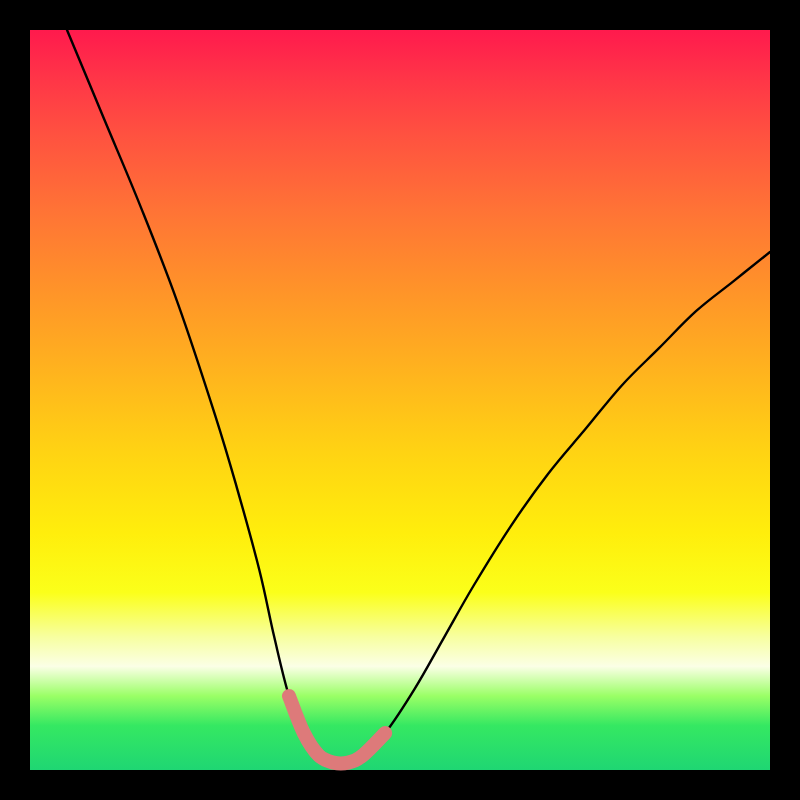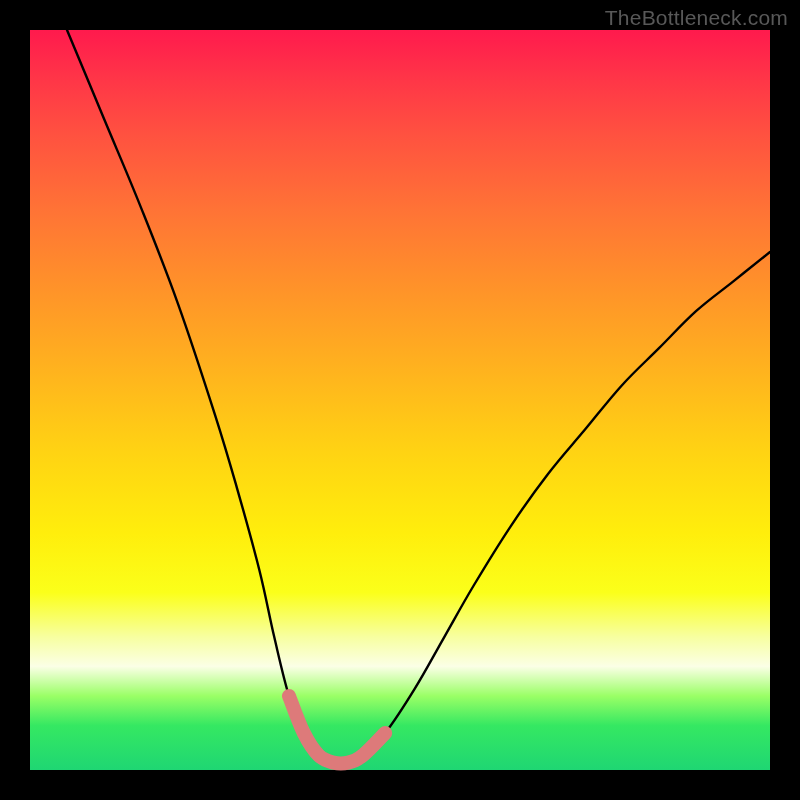--- a/index.html
+++ b/index.html
@@ -57,21 +57,20 @@
     left: 0;
     width: 740px;
     height: 740px;
     overflow: visible;
   }
 </style>
 </head>
 <body>
 
 <div class="frame">
-  <div class="watermark">TheBottleneck.com</div>
 
   <div class="plot-area">
     <svg class="curve" viewBox="0 0 740 740">
       <path id="curve-path" fill="none" stroke="#000" stroke-width="2.4" stroke-linecap="round" d="M 37 0 C 43.66 15.983999999999991, 60.68 56.83199999999995, 74 88.79999999999995 C 87.32 120.76799999999996, 97.68 144.3, 111 177.60000000000002 C 124.32 210.90000000000003, 134.68 236.50400000000002, 148 273.8 C 161.32 311.096, 174.344 351.5, 185 384.8 C 195.656 418.1, 199.20800000000003 430.82800000000003, 207.20000000000002 458.8 C 215.192 486.772, 222.74 513.5600000000001, 229.4 540.2 C 236.06 566.84, 238.872 584.156, 244.20000000000002 606.8 C 249.52800000000002 629.444, 253.672 648.684, 259 666 C 264.328 683.316, 268.472 692.3439999999999, 273.8 703 C 279.12800000000004 713.6560000000001, 283.27200000000005 719.8720000000001, 288.6 725.2 C 293.928 730.528, 298.072 731.268, 303.4 732.6 C 308.72799999999995 733.932, 312.87199999999996 733.932, 318.2 732.6 C 323.528 731.268, 326.34 730.528, 333 725.2 C 339.66 719.8720000000001, 345.876 714.988, 355.2 703 C 364.524 691.012, 374.144 675.916, 384.8 658.6 C 395.456 641.284, 403.744 625.448, 414.40000000000003 606.8 C 425.05600000000004 588.1519999999999, 432.012 574.98, 444 555 C 455.988 535.02, 467.68 515.78, 481 495.79999999999995 C 494.32 475.81999999999994, 504.68 461.316, 518 444 C 531.32 426.684, 541.68 415.58399999999995, 555 399.59999999999997 C 568.32 383.616, 578.68 369.852, 592 355.2 C 605.32 340.548, 615.68 331.52000000000004, 629 318.20000000000005 C 642.32 304.88000000000005, 652.68 293.188, 666 281.2 C 679.32 269.212, 689.68 262.256, 703 251.59999999999997 C 716.32 240.94399999999996, 733.34 227.328, 740 222"></path>
       <path id="highlight-path" fill="none" stroke="#dd7a7a" stroke-width="14" stroke-linecap="round" stroke-linejoin="round" d="M 259 666 C 261.664 672.66, 268.472 692.3439999999999, 273.8 703 C 279.12800000000004 713.6560000000001, 283.27200000000005 719.8720000000001, 288.6 725.2 C 293.928 730.528, 298.072 731.268, 303.4 732.6 C 308.72799999999995 733.932, 312.87199999999996 733.932, 318.2 732.6 C 323.528 731.268, 326.34 730.528, 333 725.2 C 339.66 719.8720000000001, 351.204 706.996, 355.2 703"></path>
     </svg>
   </div>
 </div>
 
 </body></html>

